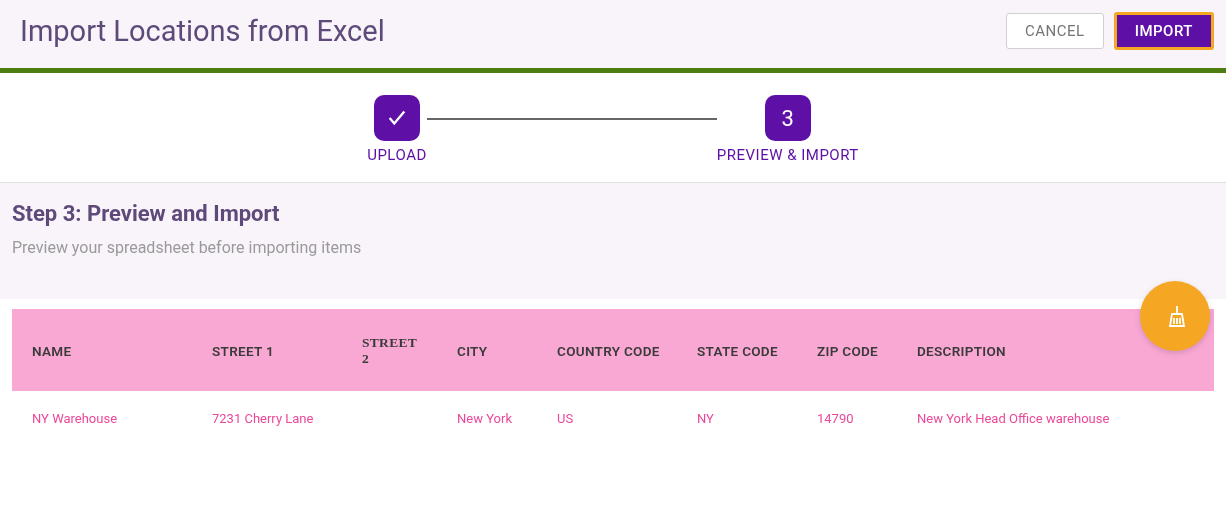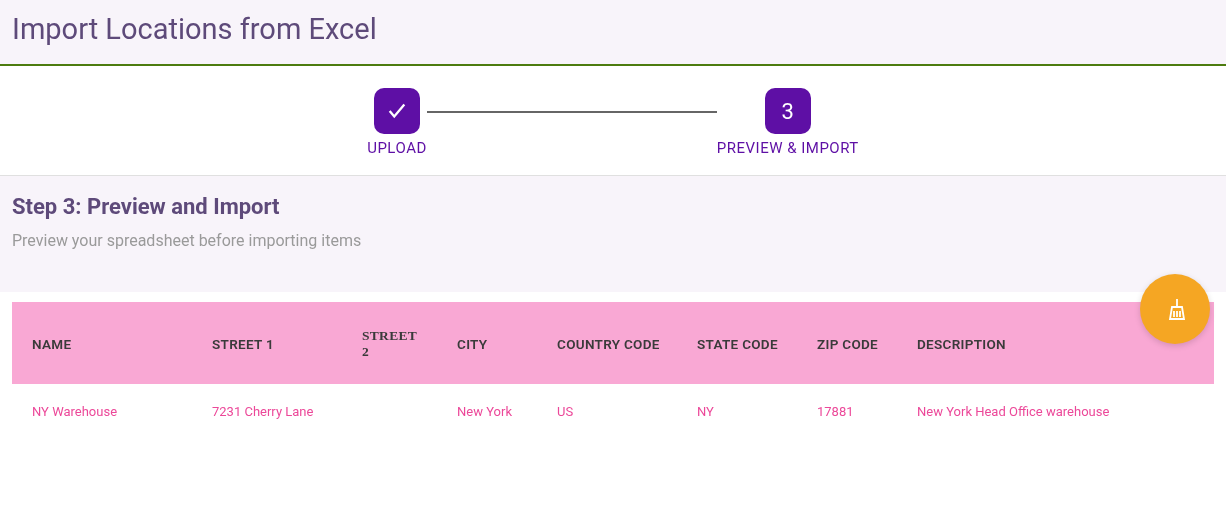--- a/index.html
+++ b/index.html
@@ -9,23 +9,23 @@
       font-family: -apple-system, BlinkMacSystemFont, "Segoe UI", Roboto, "Helvetica Neue", Arial, sans-serif;
     }
     body {
       background: #fff;
       width: 1226px;
     }
     .header {
       display: flex;
       justify-content: space-between;
       align-items: center;
-      padding: 12px 12px 18px 12px;
+      padding: 12px 12px 18px 20px;
       background: #f8f4fa;
-      border-bottom: 2px solid #4d7c0f;
+      border-bottom: 5px solid #4d7c0f;
       gap: 40px;
     }
     .page-title {
       font-size: 29px;
       font-weight: 400;
       color: #5e4a7a;
     }
     .header-buttons {
       display: flex;
       gap: 10px;
@@ -168,20 +168,22 @@
       fill: none;
       stroke-width: 1.8;
     }
   </style>
 </head>
 <body>
 
 <div class="header">
   <h1 class="page-title">Import Locations from Excel</h1>
   <div class="header-buttons">
+    <button class="btn btn-cancel">CANCEL</button>
+    <button class="btn btn-import">IMPORT</button>
   </div>
 </div>
 
 <div class="stepper-wrap">
   <div class="stepper">
     <div class="step">
       <div class="step-box">
         <svg class="checkmark-svg" viewBox="0 0 24 24">
             <path d="M4 12 L9 18 L20 5"></path>
           </svg>
@@ -226,18 +228,18 @@
       </tr>
     </thead>
     <tbody>
       <tr>
         <td>NY Warehouse</td>
         <td>7231 Cherry Lane</td>
         <td></td>
         <td>New York</td>
         <td>US</td>
         <td>NY</td>
-        <td>17881</td>
+        <td>14790</td>
         <td>New York Head Office warehouse</td>
       </tr>
     </tbody>
   </table>
 </div>
 
 </body></html>

